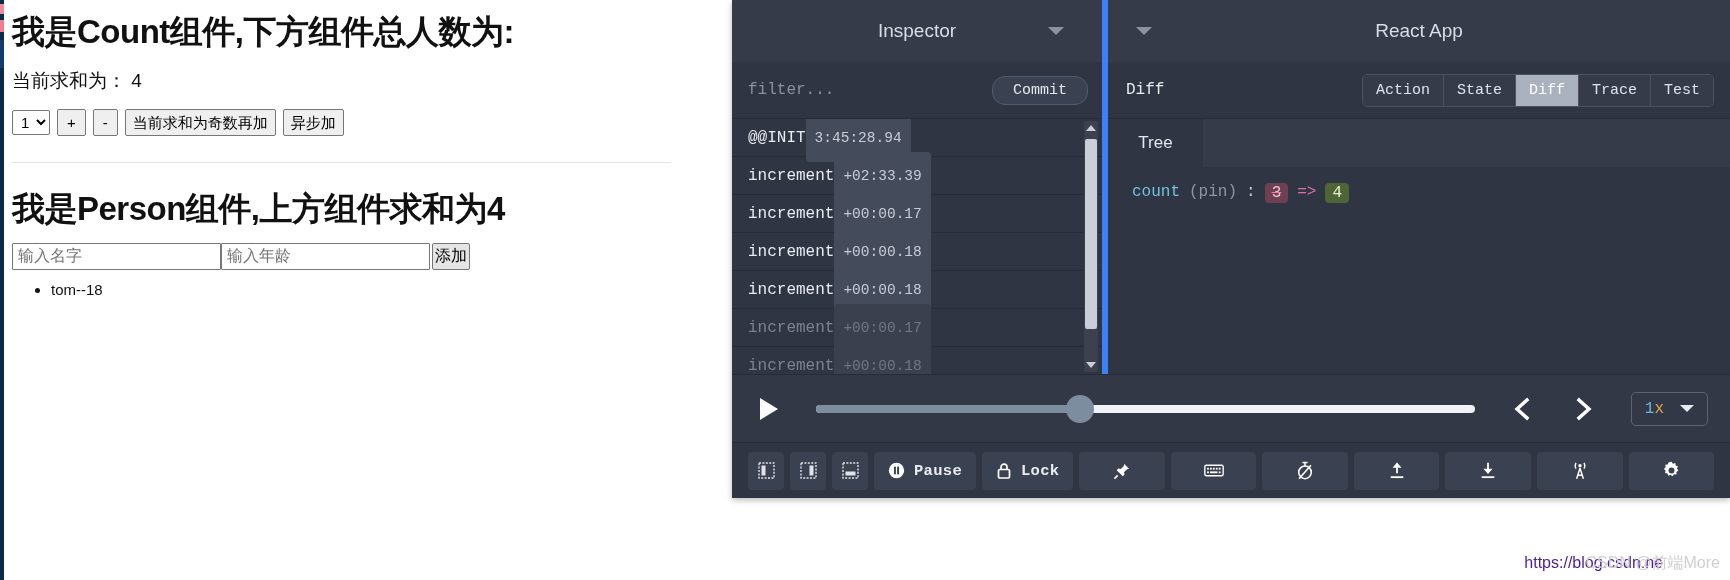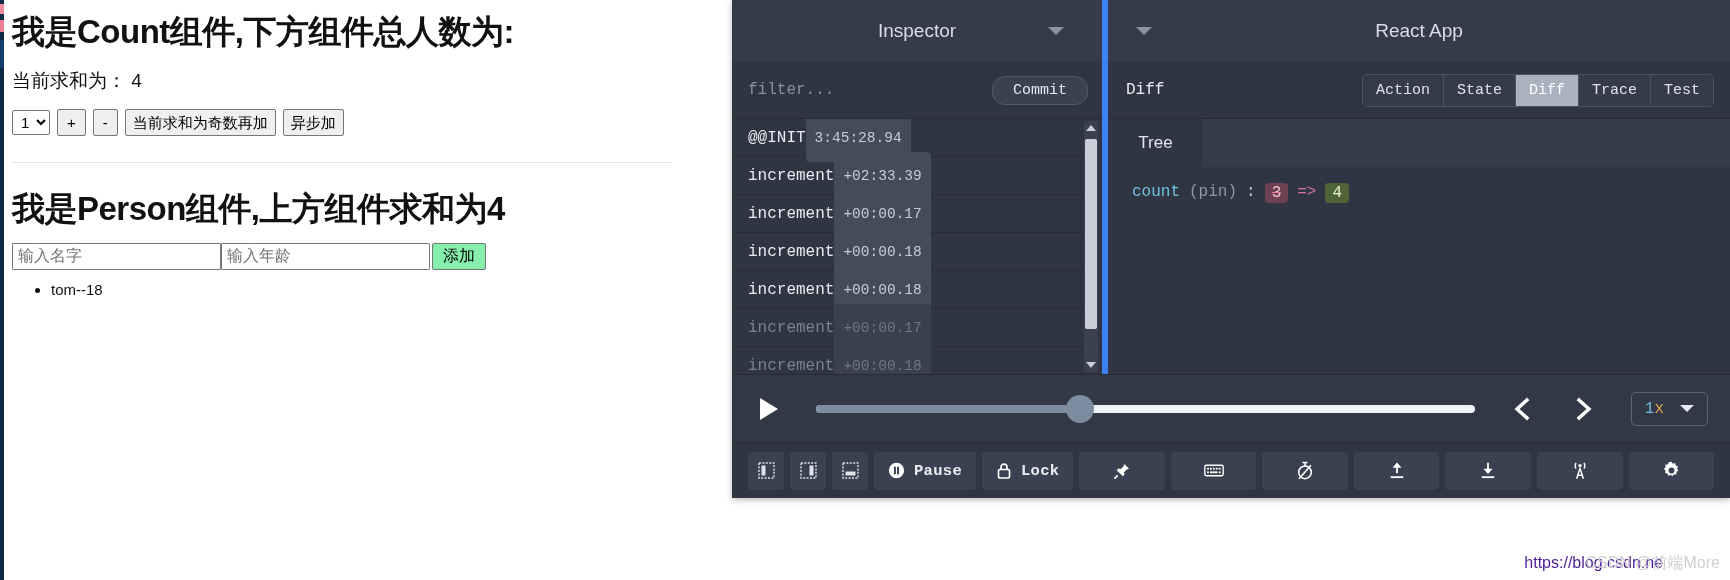--- a/index.html
+++ b/index.html
@@ -55,22 +55,22 @@
   }
   .form-row { display: flex; align-items: stretch; margin-top: 14px; }
   input.txt {
     font-family: "Liberation Sans", sans-serif; font-size: 16px;
     border: 1px solid #767676; background:#fff; color:#000;
     padding: 3px 5px; height: 27px; width: 209px; border-radius: 1px;
   }
   input.txt::placeholder { color: #757575; opacity: 1; }
   button.addbtn {
     font-family: "Liberation Sans", sans-serif; font-size: 16px;
-    background:#86efac; border:1px solid #767676; color:#000;
-    padding: 2px 10px; height: 27px; margin-left: 2px; cursor: pointer; border-radius:2px;
+    background:#e5e5e5; border:1px solid #767676; color:#000;
+    padding: 2px 2px; height: 27px; margin-left: 2px; cursor: pointer; border-radius:2px;
   }
   ul.people { margin: 9px 0 0 0; padding-left: 39px; }
   ul.people li { font-size: 15px; color: #111; line-height: 1.5; }
 
   
   .devtools {
     position: absolute; left: 732px; top: 0; width: 998px; height: 498px;
     background: #0f766e; color: #e9ecf0;
     font-family: "Liberation Mono", monospace;
     display: flex; flex-direction: column;

